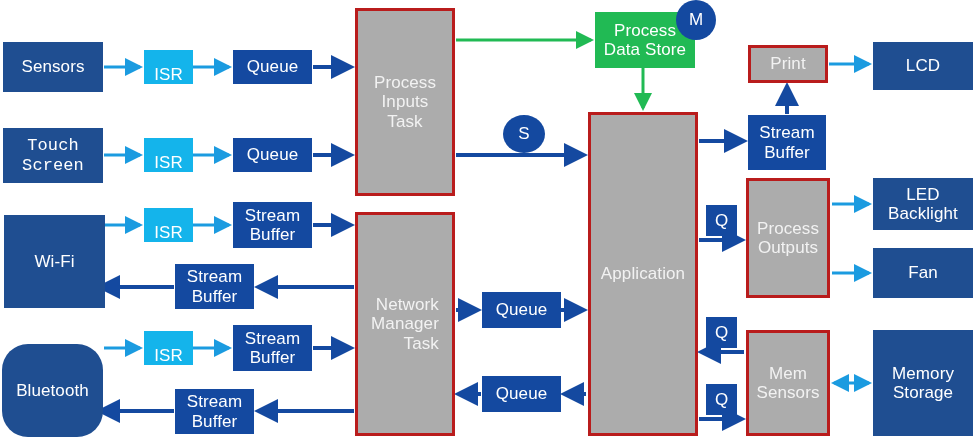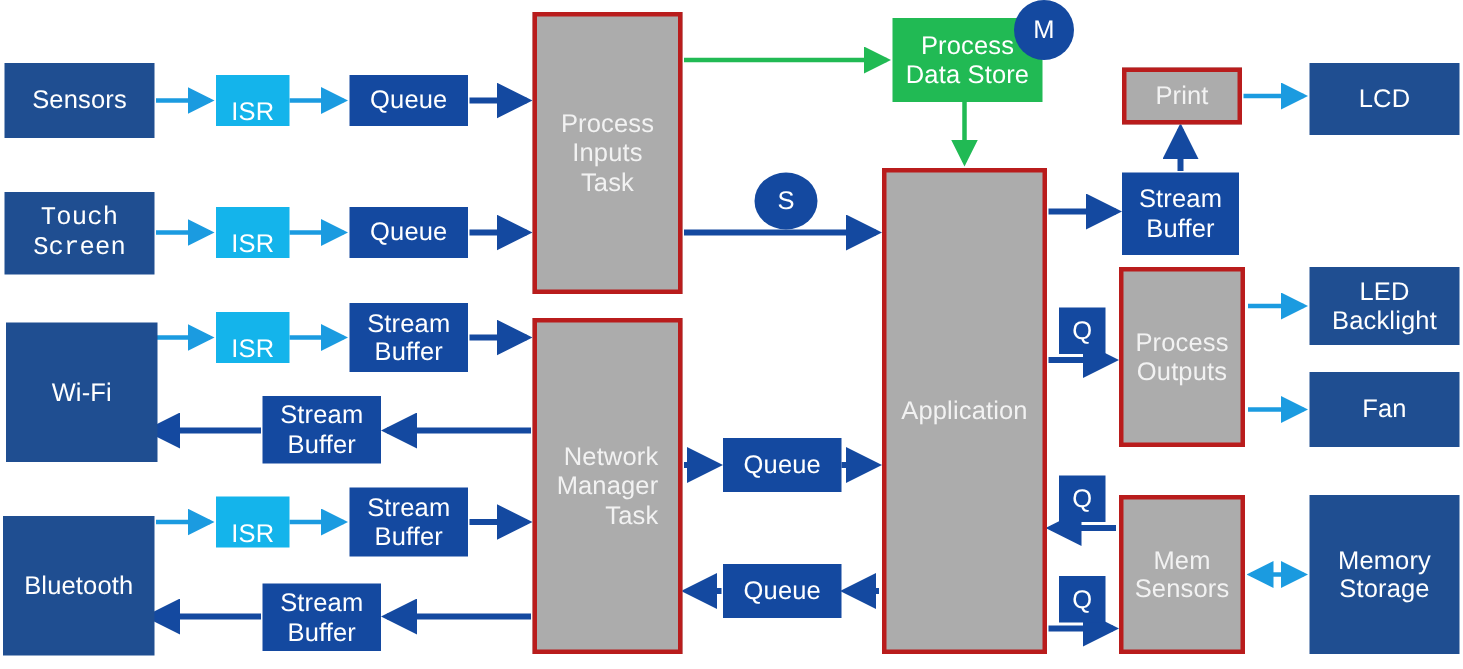--- a/index.html
+++ b/index.html
@@ -166,21 +166,21 @@
 
   <div class="node n-device" style="left:3px; top:128px; width:100px; height:55px;font-family:Liberation Mono, monospace;">
     <span>Touch
 Screen</span>
   </div>
 
   <div class="node n-device" style="left:4px; top:215px; width:101px; height:93px;">
     <span>Wi-Fi</span>
   </div>
 
-  <div class="node n-device" style="left:2px; top:344px; width:101px; height:93px;">
+  <div class="node n-device" style="left:2px; top:344px; width:101px; height:93px;border-radius:26px;">
     <span>Bluetooth</span>
   </div>
 
   <div class="node n-isr" style="left:144px; top:50px; width:49px; height:34px;">
     <span>ISR</span>
   </div>
 
   <div class="node n-isr" style="left:144px; top:138px; width:49px; height:34px;">
     <span>ISR</span>
   </div>

